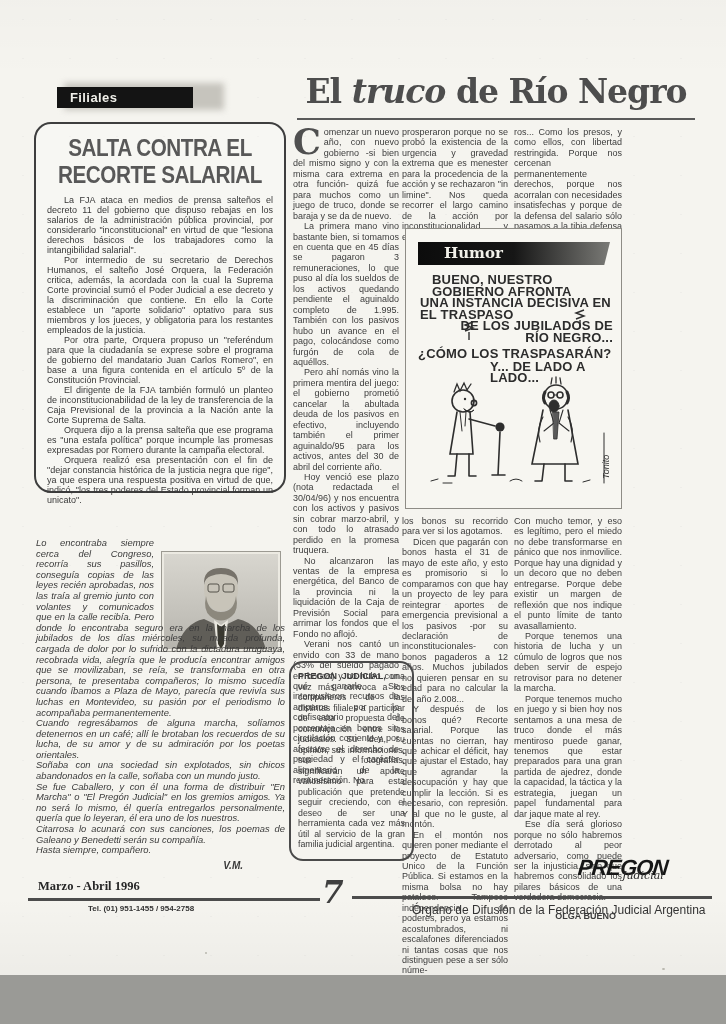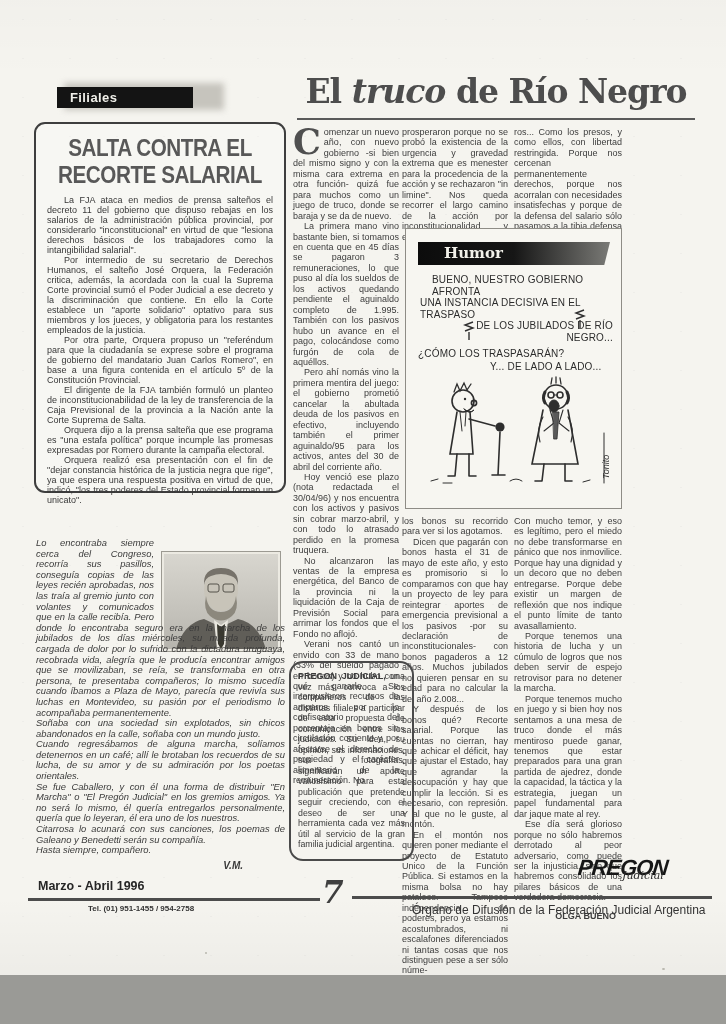--- a/index.html
+++ b/index.html
@@ -14,40 +14,40 @@
   
   .filiales-shadow{left:64px;top:83px;width:160px;height:27px;background:#c6c4bd;filter:blur(3px);}
   .filiales{left:57px;top:87px;width:136px;height:21px;background:#141414;color:#f0efe9;
     font-weight:bold;font-size:13px;line-height:21px;padding-left:13px;letter-spacing:.4px;box-sizing:border-box;}
   .headline{left:296px;top:72px;width:400px;text-align:center;font-family:"DejaVu Serif",serif;
     font-weight:bold;font-size:33px;color:#4d4d4d;letter-spacing:-1px;white-space:nowrap;}
   .headline .it{font-style:italic;}
   .headline-rule{left:297px;top:118px;width:398px;height:0;border-top:2px solid #5a5a5a;}
 
   
-  .salta-box{left:34px;top:122px;width:252px;height:371px;border:2px solid #3e3e3e;border-radius:11px;
+  .salta-box{left:34px;top:122px;width:252px;height:371px;border:2px solid #3e3e3e;border-radius:17px;
     padding:12px 11px 16px;box-sizing:border-box;background:rgba(255,255,255,0.25);}
   .salta-title{text-align:center;font-weight:bold;font-size:22px;line-height:25px;color:#585858;
     letter-spacing:-.5px;transform:scale(.94,1.08);margin-bottom:9px;}
   .salta-body p{margin:0;font-size:9px;line-height:10px;text-align:justify;text-indent:17px;color:#383838;}
 
   
   .col{font-size:9px;line-height:10.45px;text-align:justify;color:#3c3c3c;}
   .col p{margin:0;text-indent:11px;}
   .col p.first{text-indent:0;}
   .dropcap{float:left;font-family:"DejaVu Serif",serif;font-weight:bold;font-size:35px;line-height:27px;
     margin:1px 3px 0 0;color:#4f4f4f;}
 
   
   .humor-box{left:405px;top:228px;width:217px;height:281px;border:1px solid #8e8c86;background:#f7f6f1;box-sizing:border-box;}
   .humor-banner{margin:13px 11px 0 12px;height:23px;background:linear-gradient(90deg,#0c0c0c,#161616 50%,#7a7a76 100%);
     clip-path:polygon(0 0,100% 0,97% 100%,0 100%);}
   .humor-banner span{font-family:"DejaVu Serif",serif;font-weight:bold;font-size:15px;color:#f2f1ea;
     line-height:23px;padding-left:26px;display:inline-block;}
-  .humor-captions{position:relative;padding:9px 8px 0 12px;font-weight:normal;font-size:10px;line-height:11.5px;
+  .humor-captions{position:relative;padding:9px 8px 0 12px;font-weight:bold;font-size:13px;line-height:11.5px;
     color:#2c2c2c;letter-spacing:.2px;}
   .hc1{margin-left:14px;} .hc2{margin-left:2px;} .hc3{margin-left:22px;text-align:right;}
   .hc4{margin-top:5px;margin-left:0;} .hc5{margin-left:72px;margin-top:1px;}
   .squig{position:absolute;}
   .cartoon{position:absolute;left:7px;bottom:5px;}
 
   
   .farewell-title{left:36px;top:497px;font-size:27px;font-weight:bold;line-height:30px;color:#222;letter-spacing:-.5px;}
   .photo{left:161px;top:551px;width:120px;height:101px;background:#eceae2;border:1px solid #9c9a92;padding:2px;box-sizing:border-box;}
   .farewell-body{left:36px;top:538px;width:249px;font-style:italic;font-size:9.4px;line-height:10.6px;
@@ -57,21 +57,21 @@
   .farewell-byline{text-align:right;padding-right:42px;font-weight:bold;font-size:10px;margin-top:5px;}
 
   
   .pregon-box{left:289px;top:661px;width:125px;height:200px;border:2px solid #4a4a4a;border-radius:14px;
     padding:8px 7px;box-sizing:border-box;font-size:8.8px;line-height:10.5px;text-align:justify;color:#3a3a3a;}
   .pregon-box b{font-size:9px;}
 
   .olga{text-align:right;padding-right:6px;font-weight:bold;margin-top:8px;}
 
   
-  .f-date{left:38px;top:879px;font-weight:bold;font-size:12.5px;color:#262626;}
+  .f-date{left:38px;top:879px;font-weight:bold;font-size:12.5px;color:#262626;font-family:Liberation Serif, serif;}
   .f-rule-left{left:28px;top:898px;width:292px;height:3px;background:#4c4c4c;}
   .f-phone{left:88px;top:904px;font-weight:bold;font-size:8px;color:#333;}
   .f-page{left:322px;top:874px;font-family:"DejaVu Serif",serif;font-weight:bold;font-style:italic;
     font-size:31px;color:#3f3f3f;}
   .f-rule-right{left:352px;top:896px;width:360px;height:3px;background:#4c4c4c;}
   .f-organ{left:412px;top:903px;font-weight:normal;font-size:12px;color:#333;}
   .f-logo{left:578px;top:855px;width:132px;height:38px;}
   .f-logo .main{font-style:italic;font-weight:900;font-size:22px;letter-spacing:-1px;color:#161616;
     transform:skewX(-6deg);display:inline-block;}
   .f-logo .script{position:absolute;left:44px;top:14px;font-family:"DejaVu Serif",serif;font-style:italic;
@@ -202,22 +202,22 @@
       <path d="M42,42 q2,16 15,16 q13,0 15,-16 q3,14 -4,20 q-11,9 -22,0 q-7,-6 -4,-20 z" fill="#8c887d"></path>
       <path d="M12,95 q8,-26 28,-30 l17,8 l17,-8 q20,4 28,30 z" fill="#605e58"></path>
       <path d="M50,66 l7,5 l7,-5 l-3,29 l-8,0 z" fill="#e9e7df"></path>
       <path d="M53,70 l4,3 l4,-3 l-1,20 l-3,5 l-3,-5 z" fill="#39382f"></path>
     </svg>
   </div>
 
   <div class="abs farewell-body">
     <div class="photo-spacer"></div>
     <p>Lo encontraba siempre cerca del Congreso, recorría sus pasillos, conseguía copias de las leyes recién aprobadas, nos las traía al gremio junto con volantes y comunicados que en la calle recibía. Pero donde lo encontraba seguro era en la marcha de los jubilados de los días miércoles, su mirada profunda, cargada de dolor por lo sufrido con la dictadura uruguaya, recobrada vida, alegría que le producía encontrar amigos que se movilizaban, se reía, se transformaba en otra persona, te presentaba compañeros; lo mismo sucedía cuando íbamos a Plaza de Mayo, parecía que revivía sus luchas en Montevideo, su pasión por el periodismo lo acompañaba permanentemente.</p>
+    <p>Cuando regresábamos de alguna marcha, solíamos detenernos en  un café; allí le brotaban los recuerdos de su lucha, de su amor y de su admiración por los poetas orientales.</p>
     <p>Soñaba con una sociedad sin explotados, sin chicos abandonados en la calle, soñaba con un mundo justo.</p>
-    <p>Cuando regresábamos de alguna marcha, solíamos detenernos en  un café; allí le brotaban los recuerdos de su lucha, de su amor y de su admiración por los poetas orientales.</p>
     <p>Se fue Caballero, y con él una forma de distribuir "En Marcha" o "El Pregón Judicial" en los gremios amigos. Ya no será lo mismo, él quería entregarlos personalmente, quería que lo leyeran, él era uno de los nuestros.</p>
     <p>Citarrosa lo acunará con sus canciones, los poemas de Galeano y Benedetti serán su compañía.</p>
     <p>Hasta siempre, compañero.</p>
     <div class="farewell-byline">V.M.</div>
   </div>
 
   <div class="abs pregon-box"><b>PREGON JUDICIAL,</b><span> una vez más, convoca a los compañeros de las distintas filiales a participar de esta propuesta de comunicación entre los judiciales. Su idea, su opinión, sus informaciones, sus fotografías, significarán un aporte valiosísimo para esta publicación que pretende seguir creciendo, con el deseo de ser una herramienta cada vez más útil al servicio de la gran familia judicial argentina.</span></div>
 
   <div class="abs f-date">Marzo - Abril  1996</div>
   <div class="abs f-rule-left"></div>

